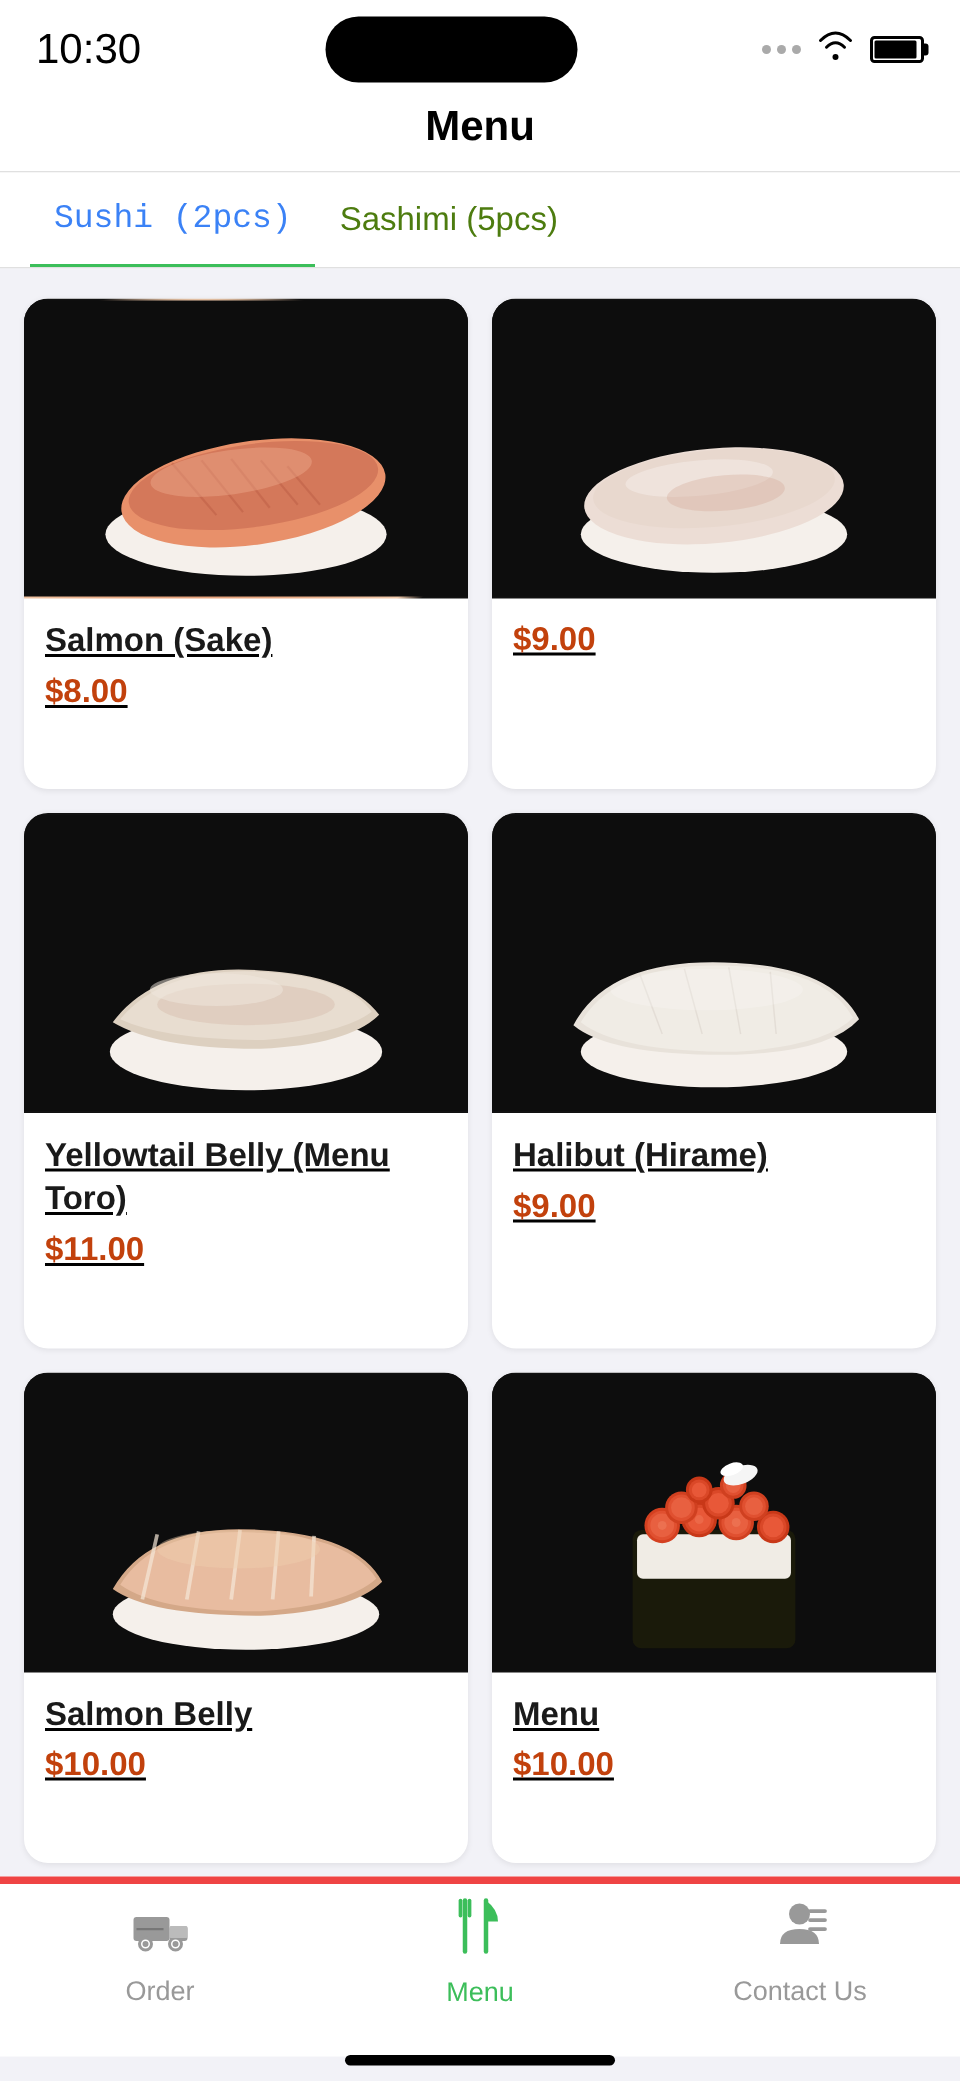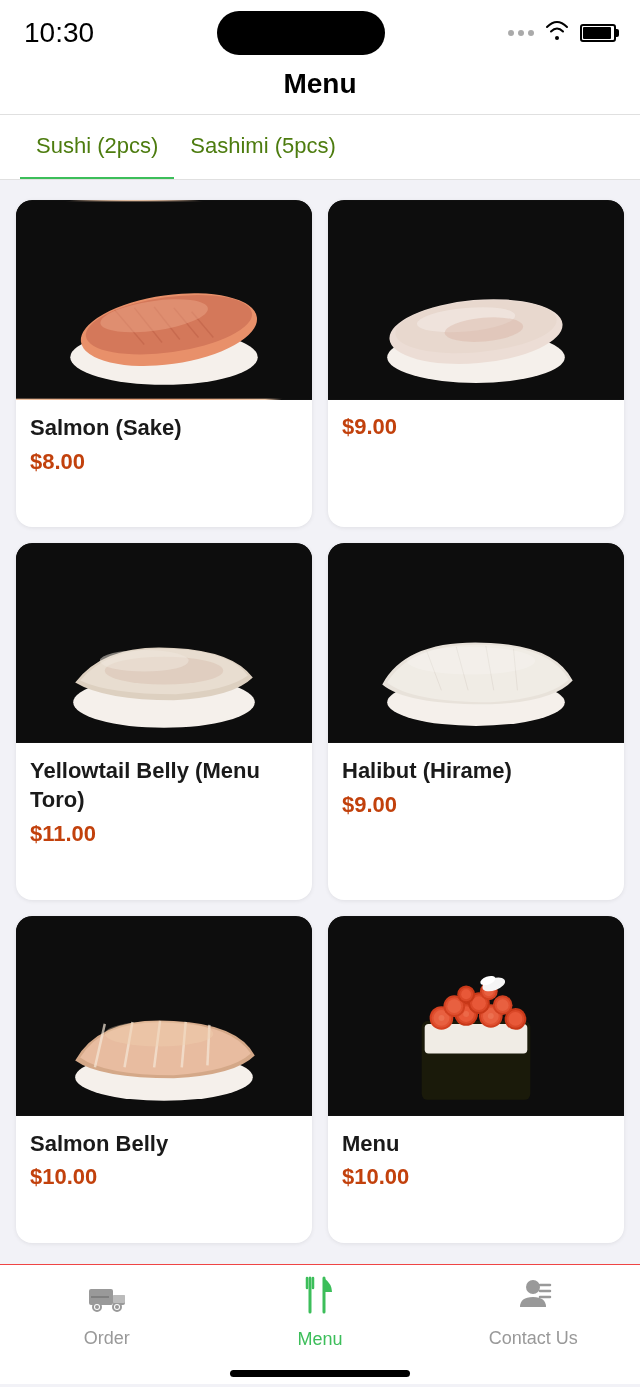--- a/index.html
+++ b/index.html
@@ -102,40 +102,42 @@
     }
     .tab {
       padding: 18px 16px;
       font-size: 22px;
       font-weight: 500;
       color: #4d7c0f;
       cursor: pointer;
       white-space: nowrap;
     }
     .tab.active {
-      color: #4d7c0f;
+      color: #3b82f6;
       border-bottom: 2px solid #3cbe5a;
+      font-family: Liberation Mono, monospace;
     }
 
     
     .menu-grid {
       padding: 20px 16px;
       display: grid;
       grid-template-columns: 1fr 1fr;
       gap: 16px;
       background: #f2f2f7;
       overflow-y: auto;
       height: calc(1387px - 54px - 68px - 62px - 120px);
     }
 
     .menu-card {
       background: #fff;
       border-radius: 16px;
       overflow: hidden;
       box-shadow: 0 1px 4px rgba(0,0,0,0.08);
+      text-decoration: underline;
     }
 
     .menu-card-image {
       width: 100%;
       height: 200px;
       background: #111;
       display: flex;
       align-items: center;
       justify-content: center;
       overflow: hidden;
@@ -159,25 +161,25 @@
     }
     .menu-card-price {
       font-size: 22px;
       font-weight: 600;
       color: #c2410c;
     }
 
     
     .bottom-nav {
       position: absolute;
-      bottom: 3px;
+      bottom: 16px;
       left: 0;
       width: 640px;
       background: #fff;
-      border-top: 1px solid #ef4444;
+      border-top: 5px solid #ef4444;
       display: flex;
       align-items: center;
       justify-content: space-around;
       height: 120px;
       padding-bottom: 24px;
     }
     .nav-item {
       display: flex;
       flex-direction: column;
       align-items: center;

